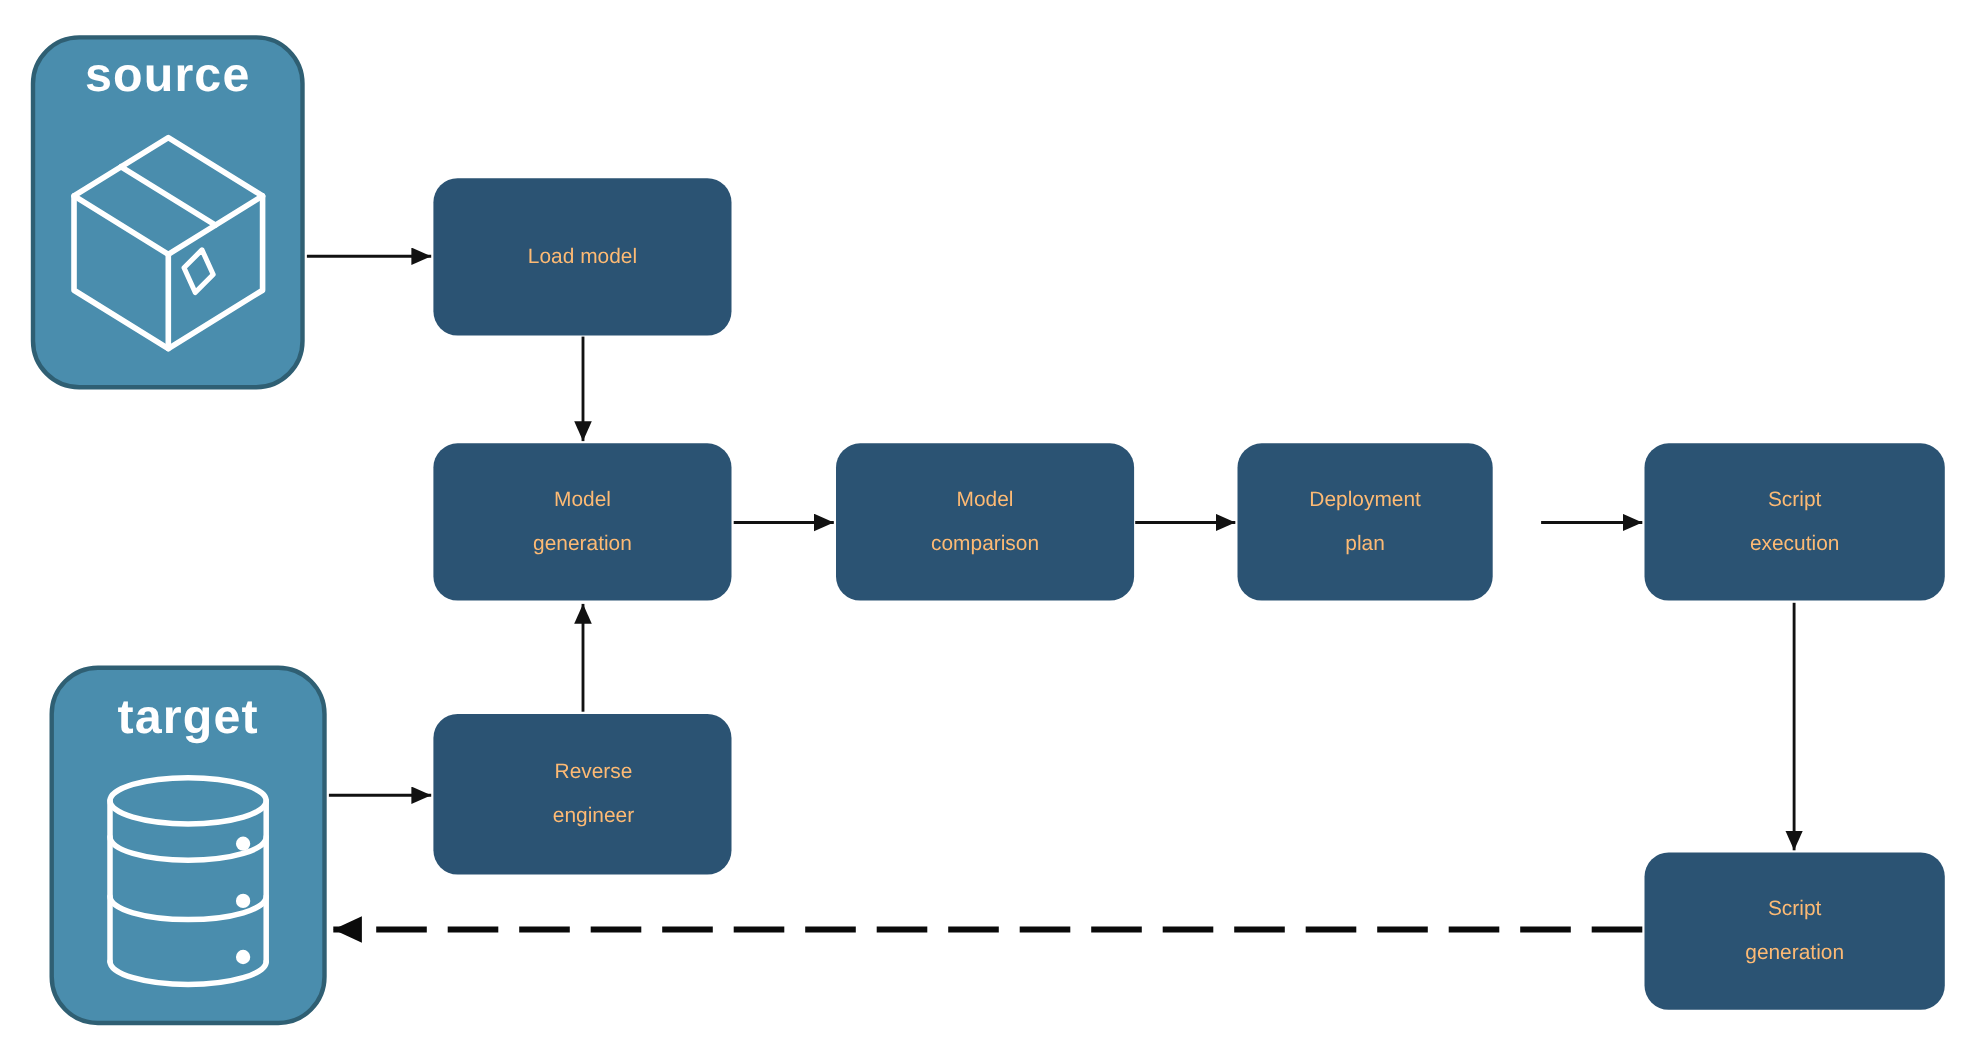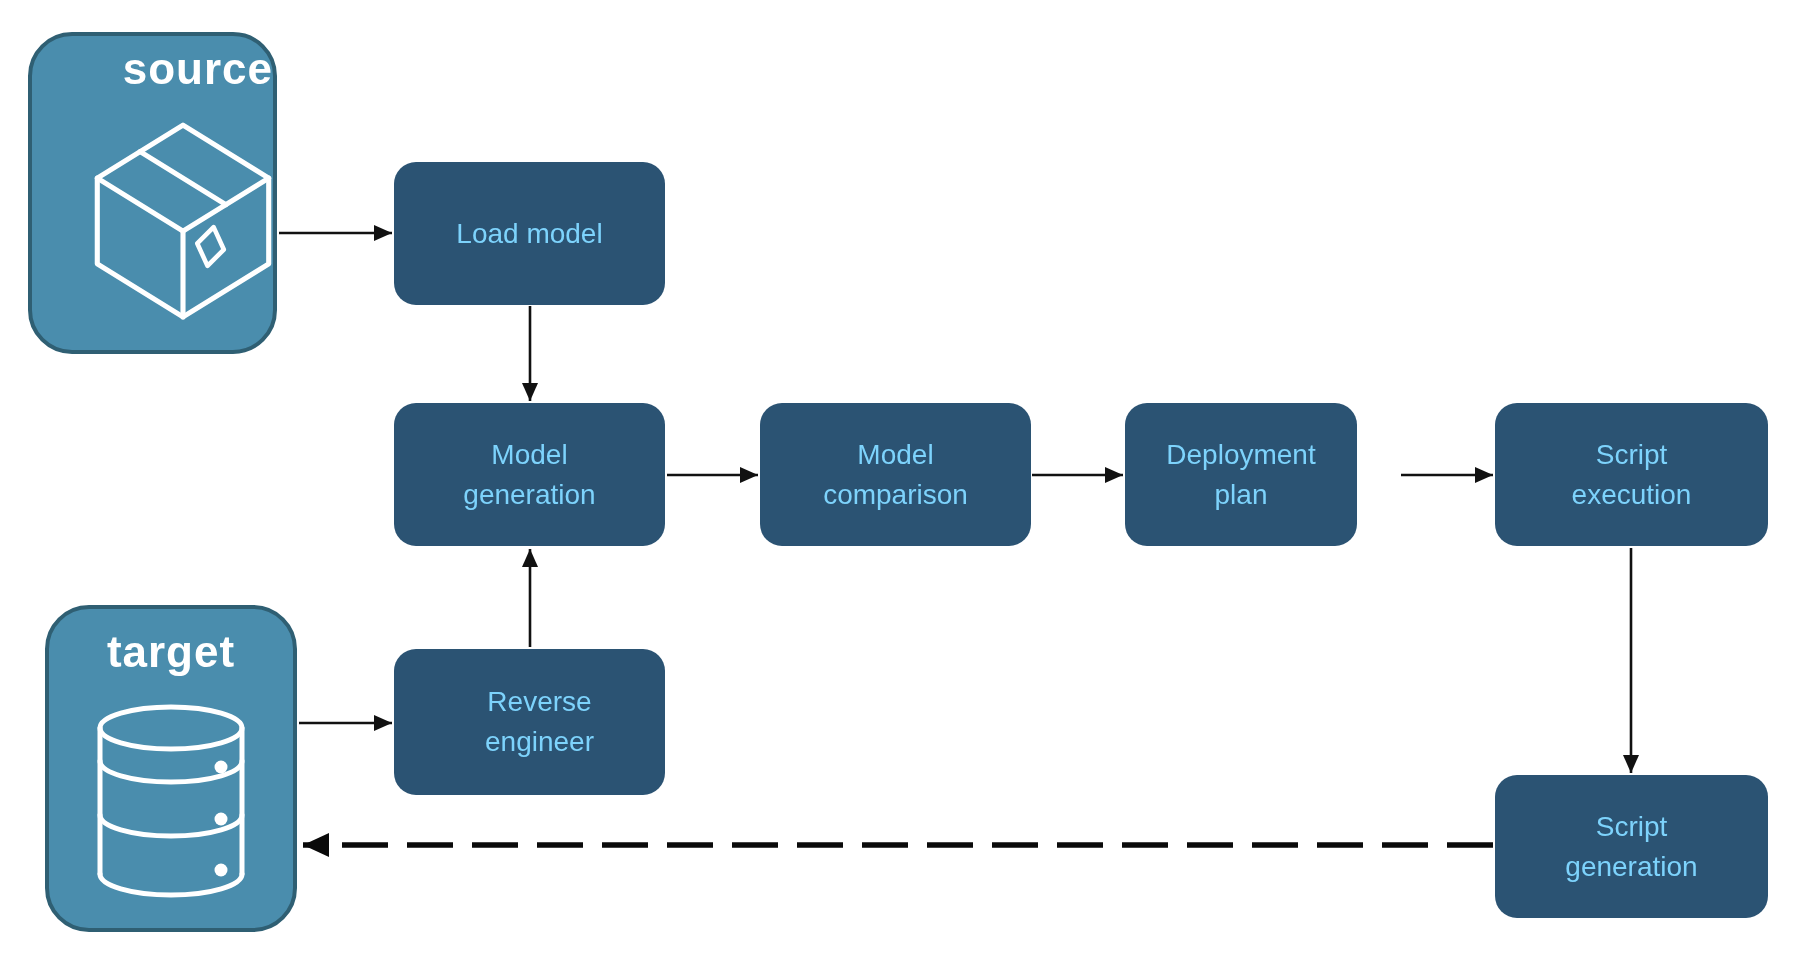--- a/index.html
+++ b/index.html
@@ -22,42 +22,42 @@
     flex-direction: column;
     align-items: center;
   }
   .endpoint .ep-label {
     color: #ffffff;
     font-size: 44px;
     font-weight: 700;
     letter-spacing: 1px;
     line-height: 1.15;
   }
-  #source-box { left: 28px; top: 32px; width: 249px; height: 322px; padding-top: 8px; align-items: flex-end; }
+  #source-box { left: 28px; top: 32px; width: 249px; height: 322px; padding-top: 8px; }
   #target-box { left: 45px; top: 605px; width: 252px; height: 327px; padding-top: 18px; }
   .ep-icon { flex: 0 0 auto; }
   #source-box .ep-icon { margin-top: 26px; }
   #target-box .ep-icon { margin-top: 26px; }
 
   
   .node {
     position: absolute;
     box-sizing: border-box;
     background: #2B5373;
     border-radius: 22px;
     display: flex;
     flex-direction: column;
     align-items: center;
     justify-content: center;
     text-align: center;
   }
   .node .node-line {
     display: block;
-    color: #7dd3fc;
-    font-size: 28px;
+    color: #fdba74;
+    font-size: 19px;
     font-weight: 400;
     line-height: 40px;
     white-space: nowrap;
   }
   #load-model         { left: 394px;  top: 162px; width: 271px; height: 143px; }
   #model-comparison   { left: 394px;  top: 403px; width: 271px; height: 143px; }
   #model-differences  { left: 760px;  top: 403px; width: 271px; height: 143px; }
   #deployment-plan    { left: 1125px; top: 403px; width: 232px; height: 143px; }
   #script-generation  { left: 1495px; top: 403px; width: 273px; height: 143px; }
   #reverse-engineer   { left: 394px;  top: 649px; width: 271px; height: 146px; padding-left: 20px; }

